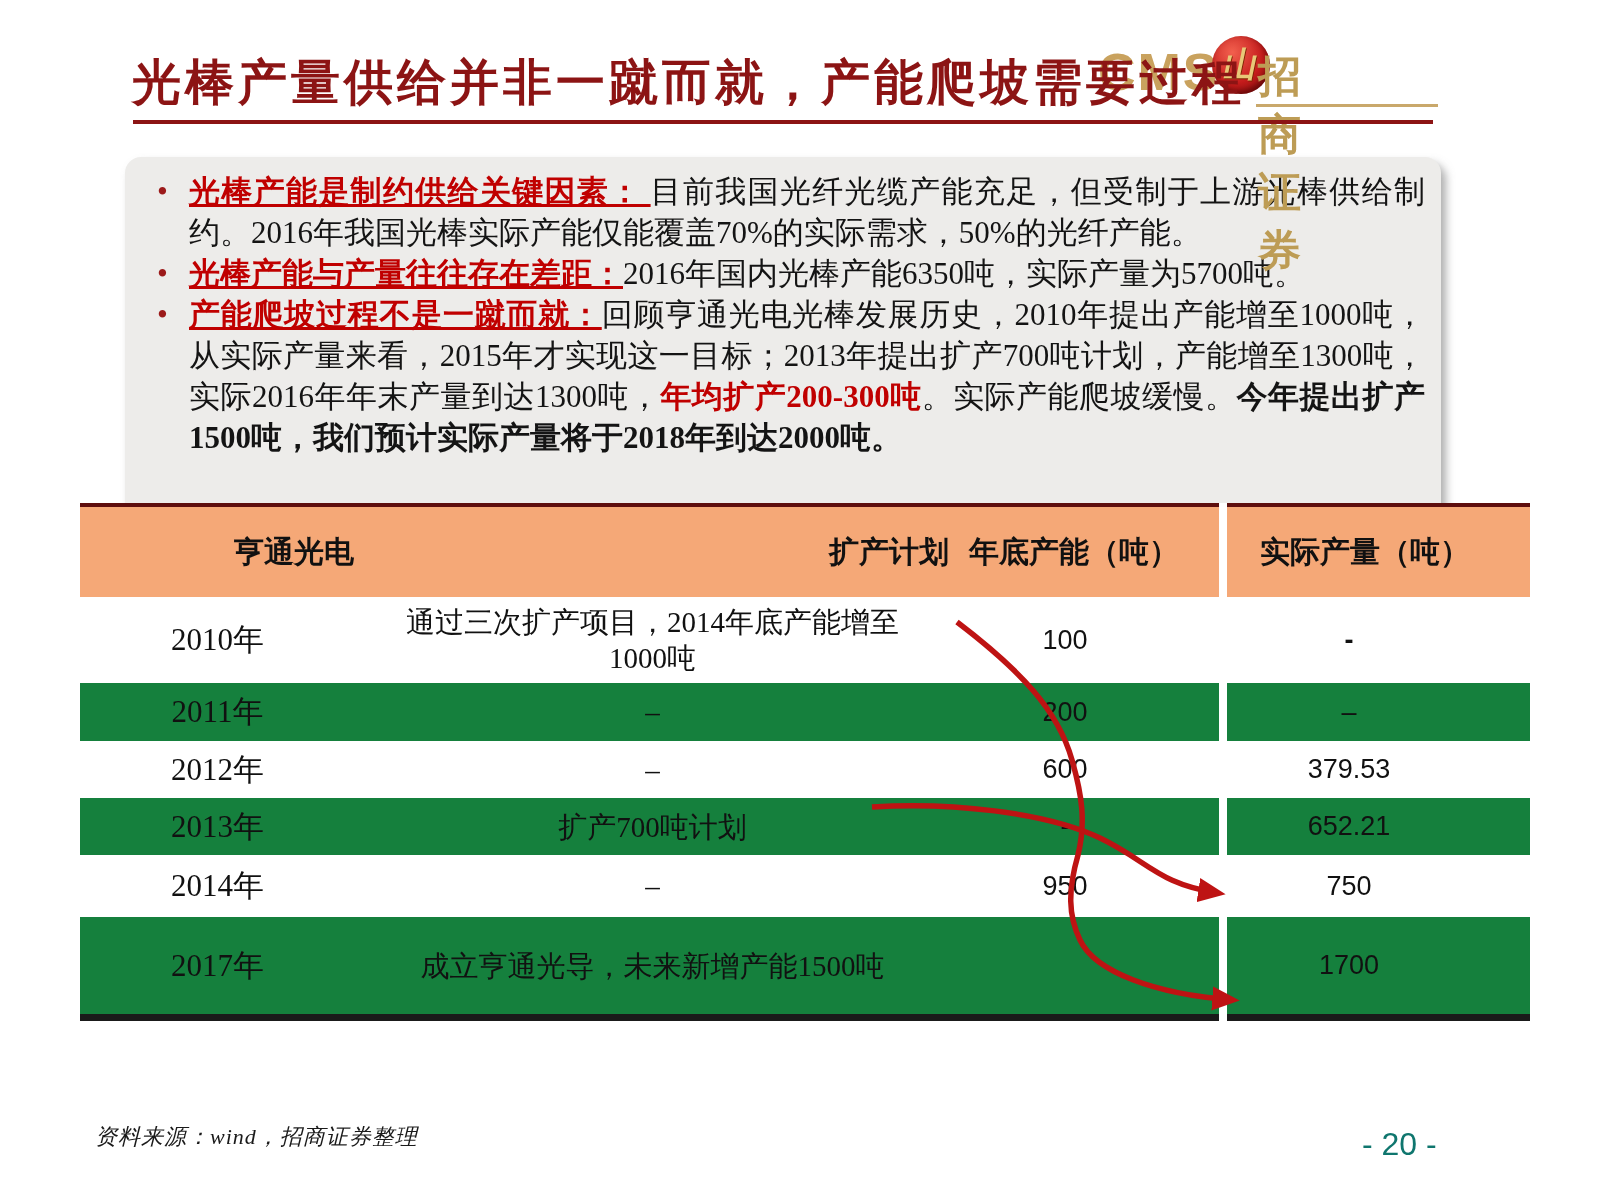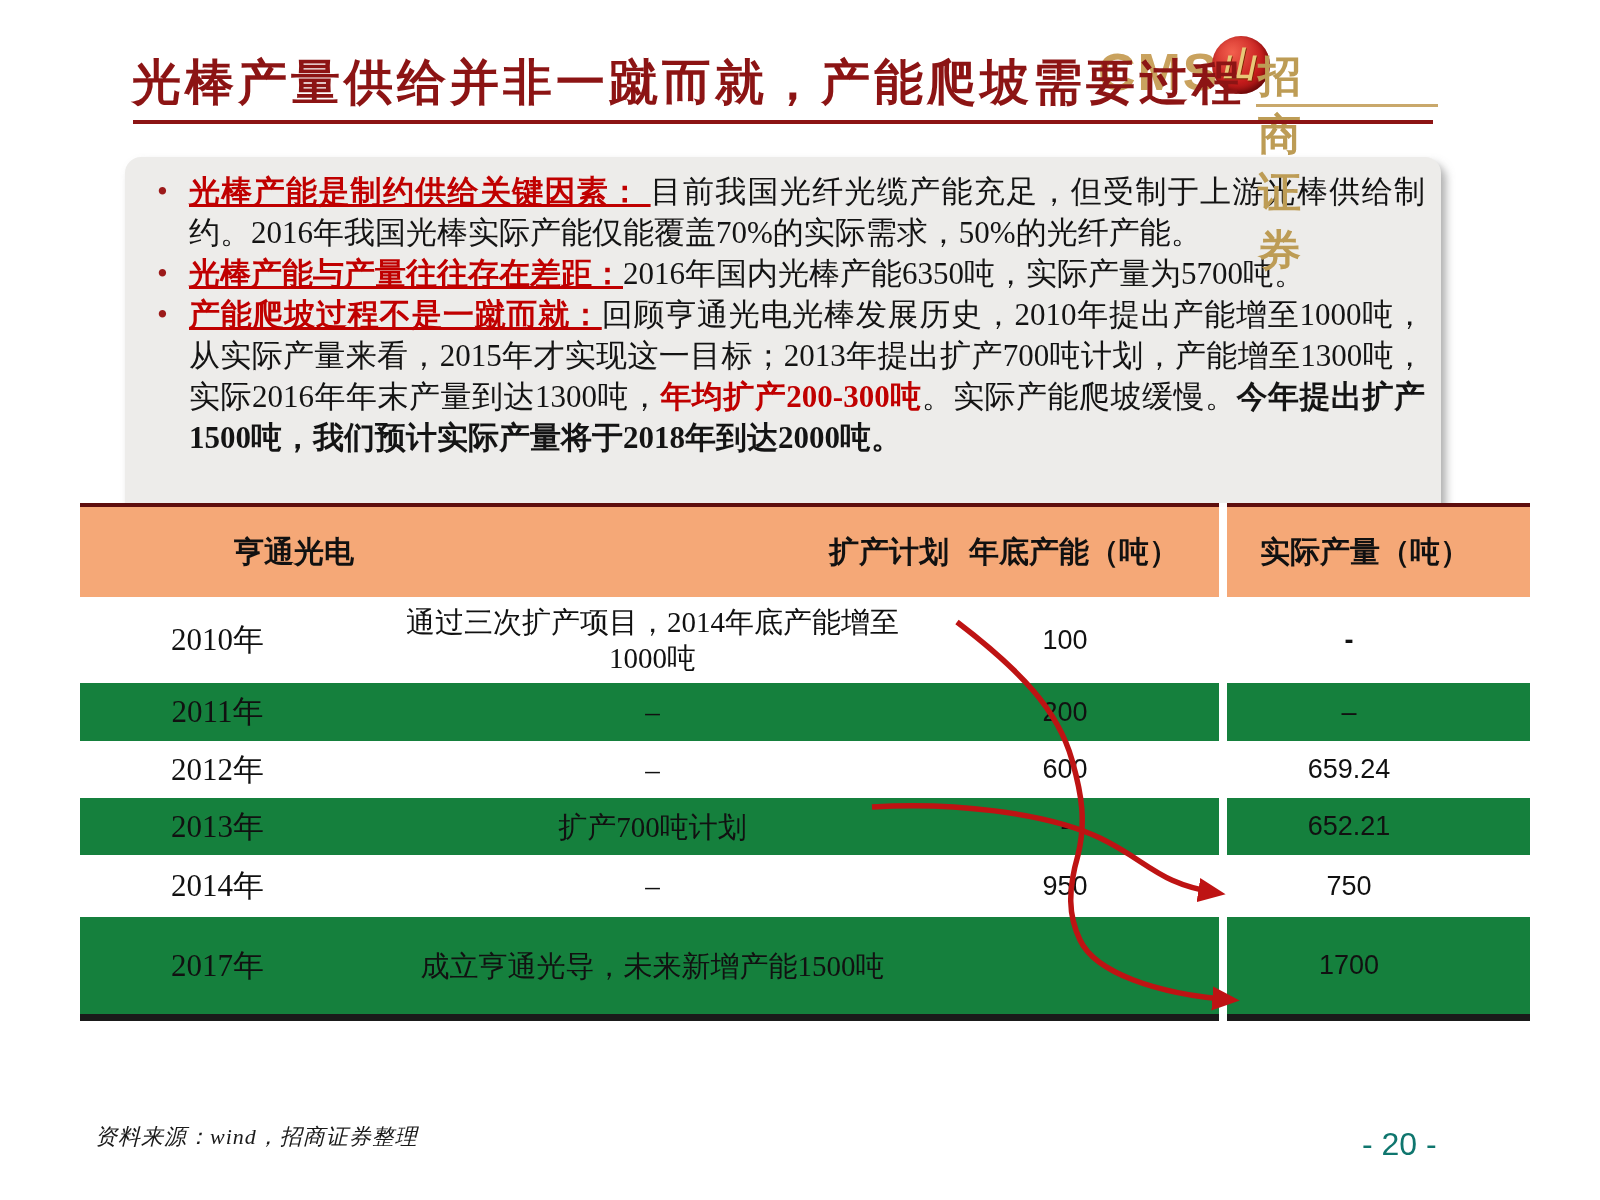--- a/index.html
+++ b/index.html
@@ -147,21 +147,21 @@
     <tr class="r1 gray">
       <td class="year">2011年</td>
       <td class="plan">–</td>
       <td class="num col3">200</td>
       <td class="num col4">–</td>
     </tr>
     <tr class="r2">
       <td class="year">2012年</td>
       <td class="plan">–</td>
       <td class="num col3">600</td>
-      <td class="num col4">659.24</td>
+      <td class="num col4">379.53</td>
     </tr>
     <tr class="r3 gray">
       <td class="year">2013年</td>
       <td class="plan">扩产700吨计划</td>
       <td class="num col3">-</td>
       <td class="num col4">652.21</td>
     </tr>
     <tr class="r4">
       <td class="year">2014年</td>
       <td class="plan">–</td>

